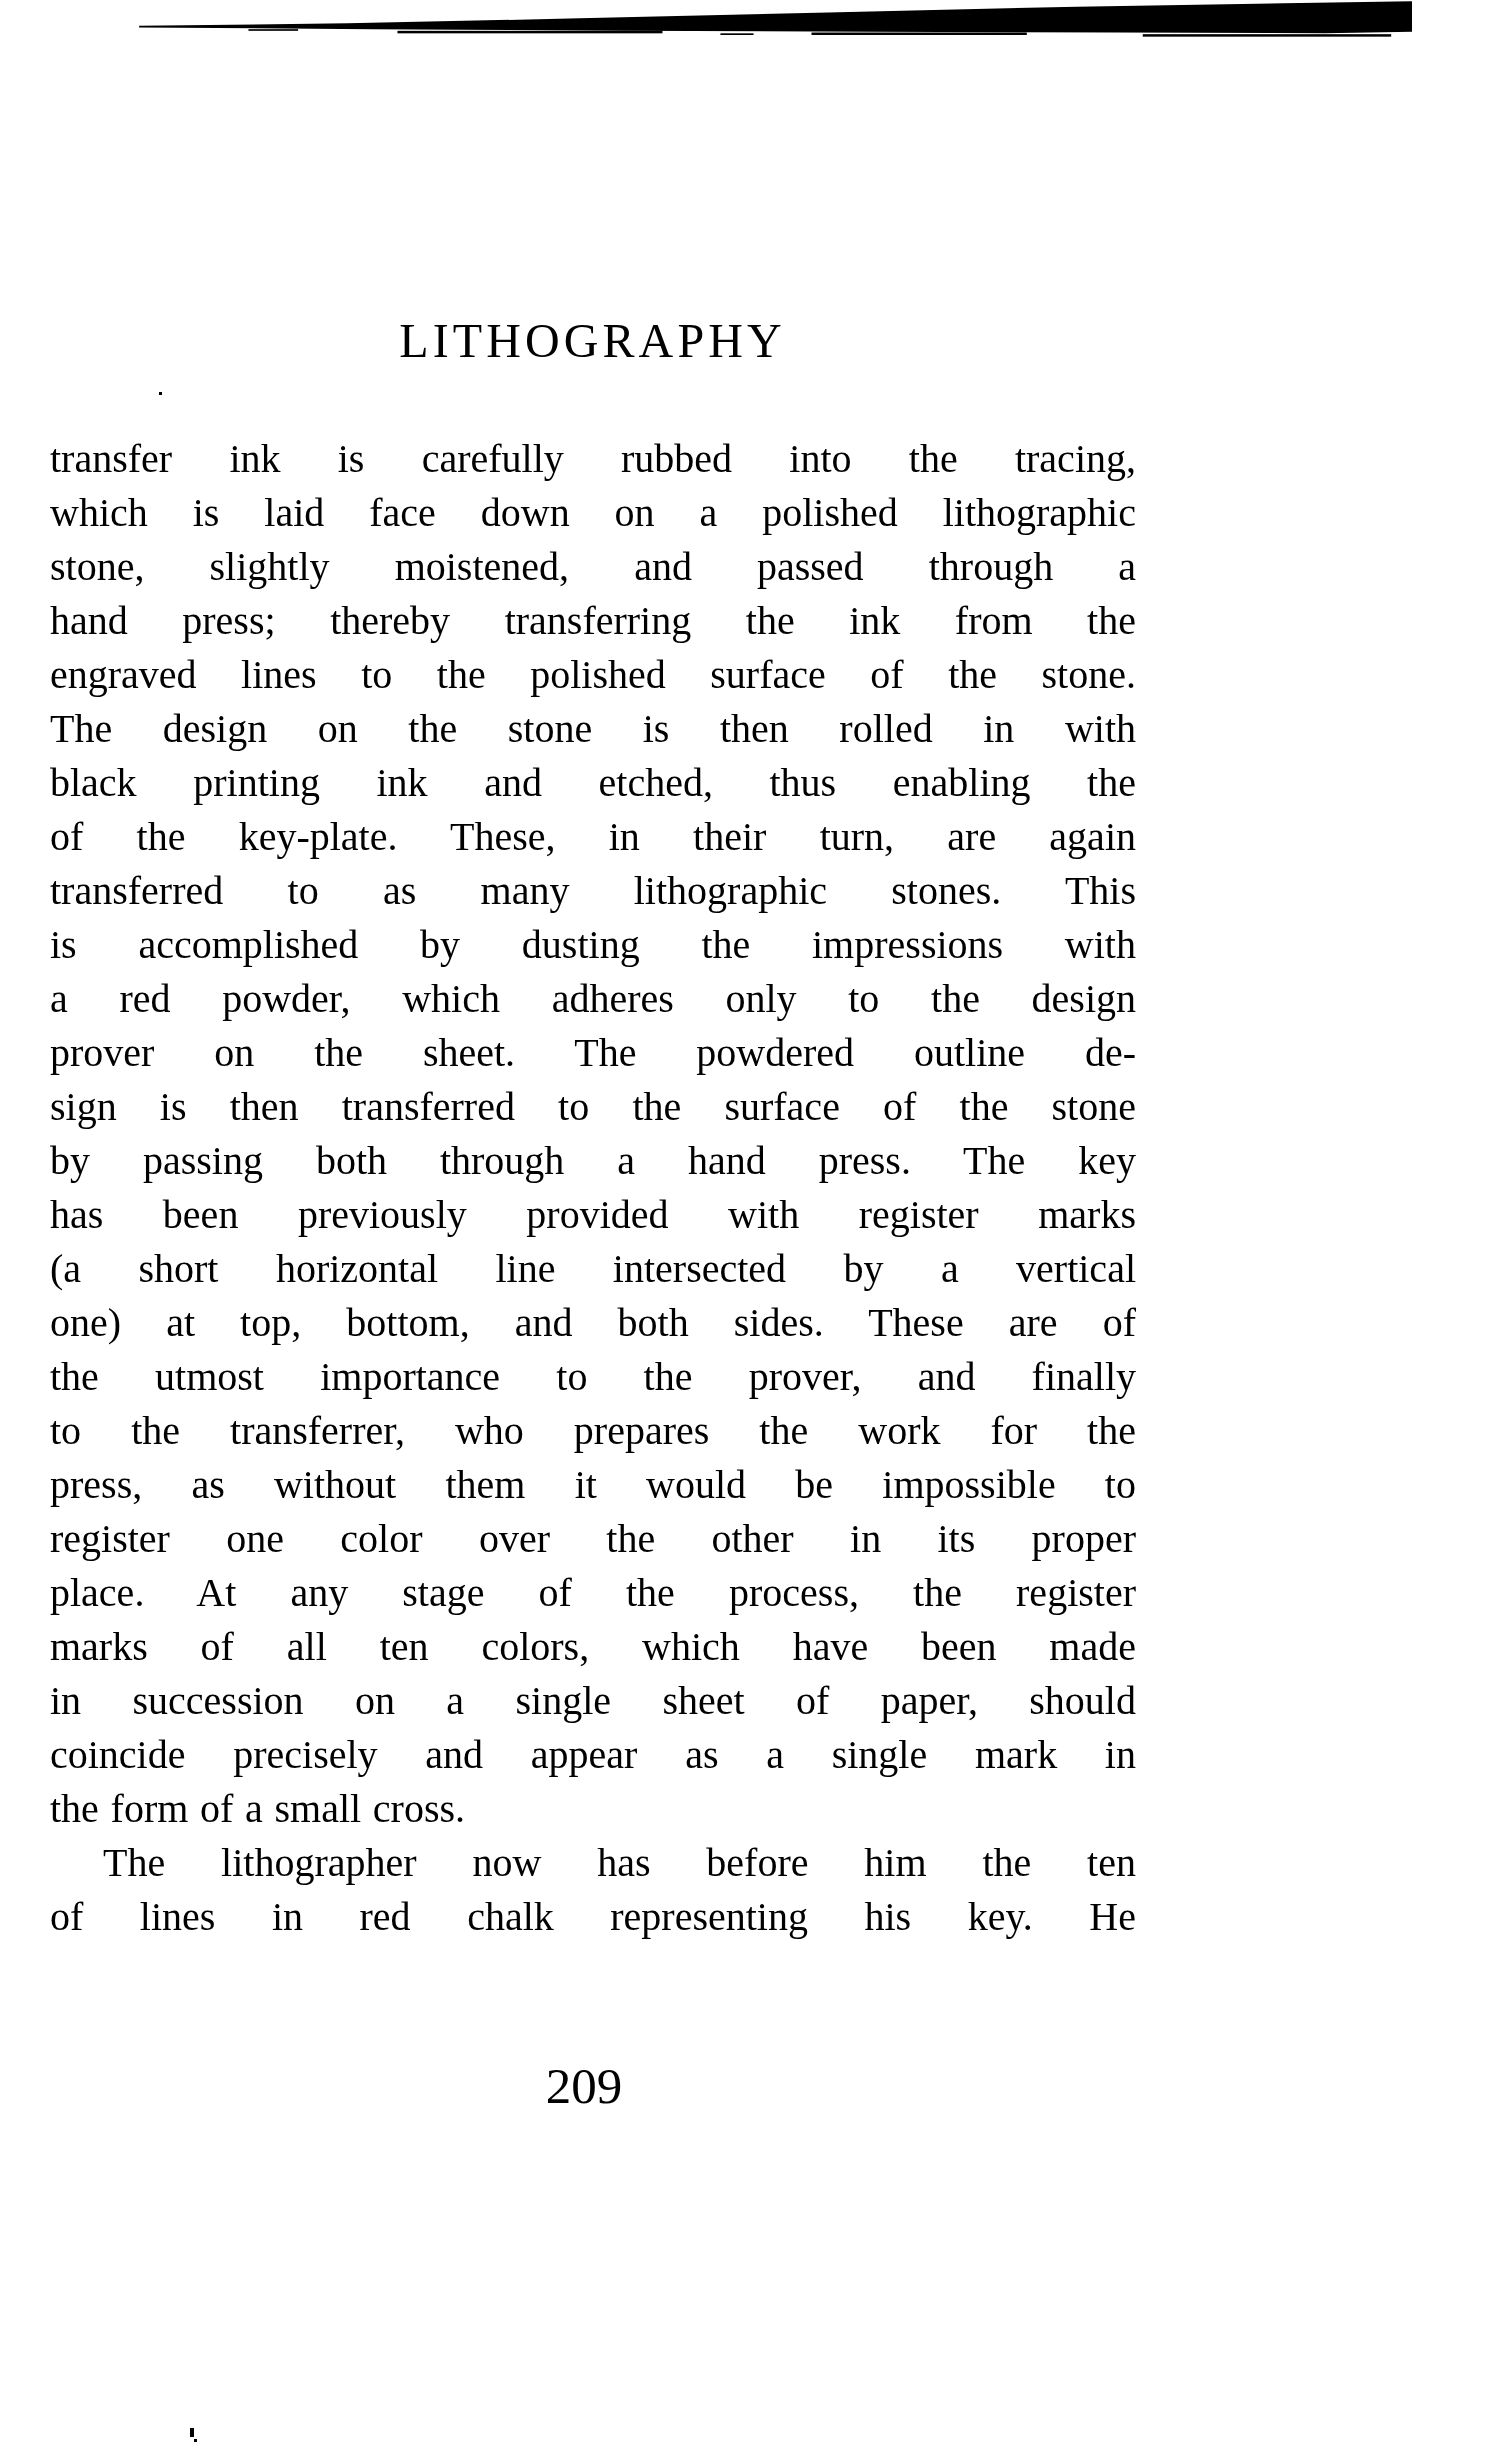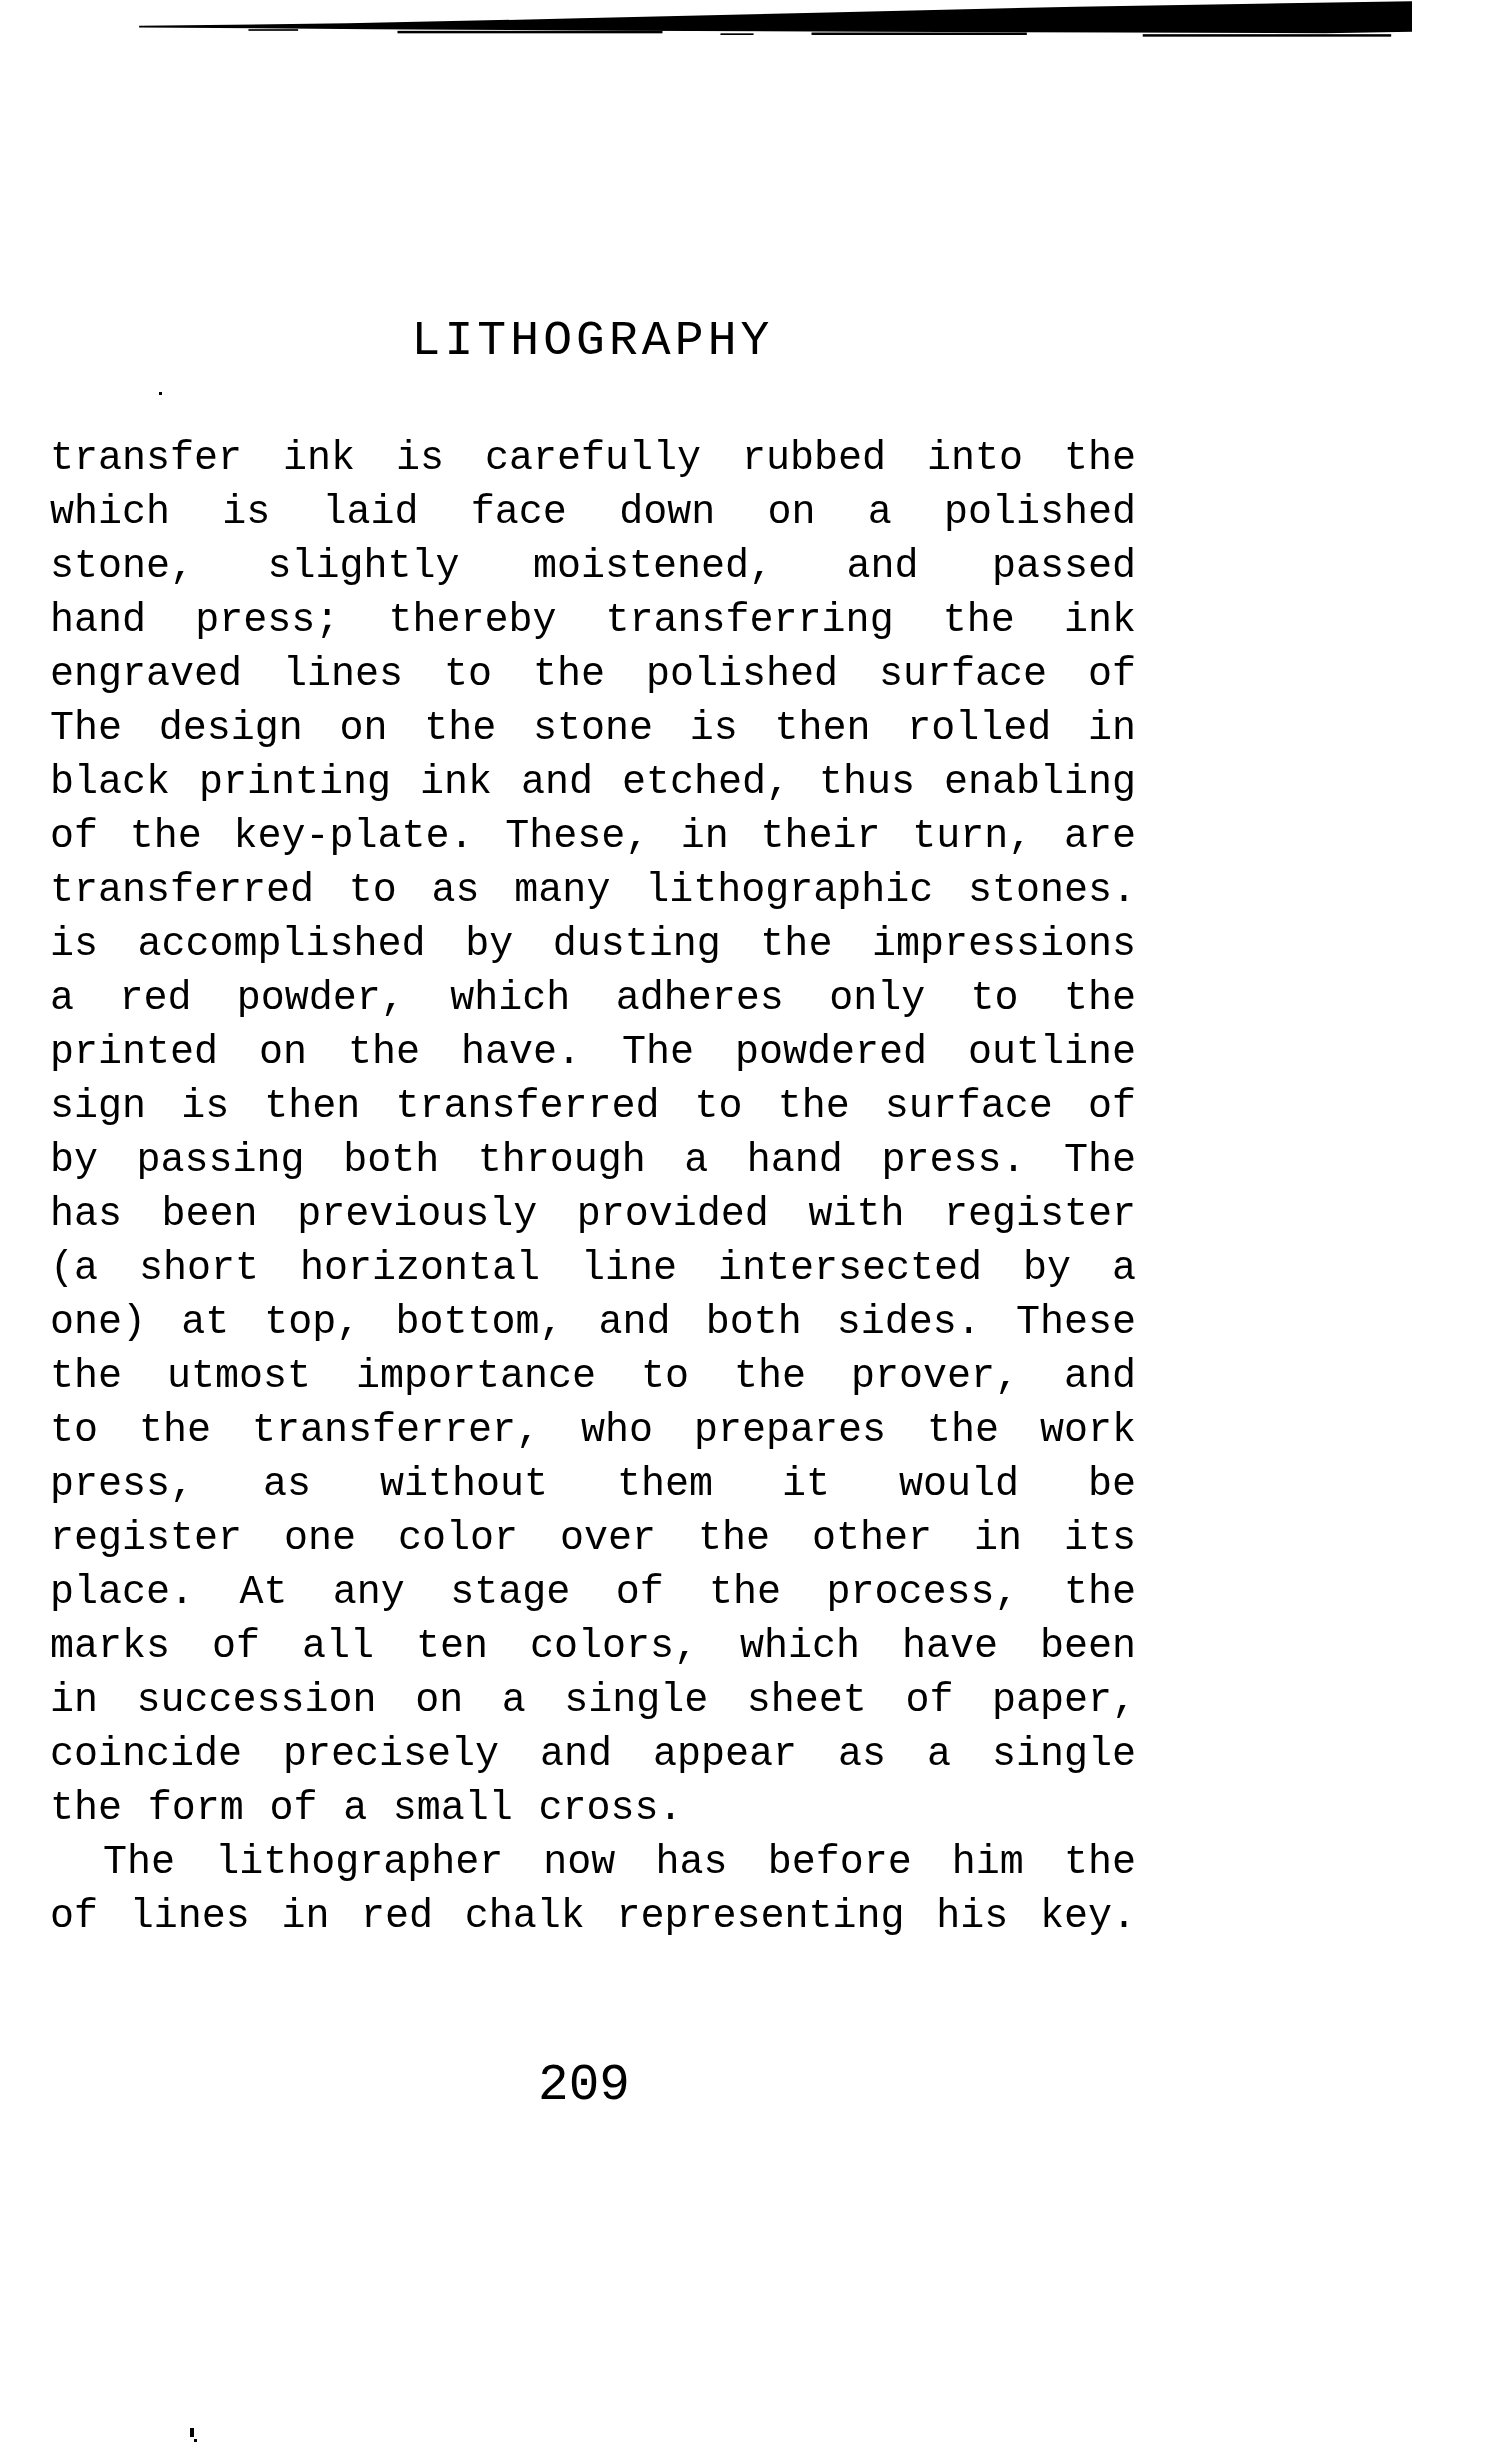--- a/index.html
+++ b/index.html
@@ -4,21 +4,21 @@
 <style>
   html, body { margin: 0; padding: 0; }
   :root { --ink: #000000; --paper: #ffffff; }
 
   .page {
     position: relative;
     width: 1412px;
     height: 2462px;
     background: var(--paper);
     color: var(--ink);
-    font-family: Liberation Mono, monospace;
+    font-family: Liberation Serif, serif;
     overflow: hidden;
   }
 
   .gutter-shadow {
     position: absolute;
     top: 0; left: 0;
     width: 1498px; height: 50px;
     display: block;
   }
 
@@ -97,21 +97,21 @@
       <div class="line">which is laid face down on a polished lithographic</div>
       <div class="line">stone, slightly moistened, and passed through a</div>
       <div class="line">hand press; thereby transferring the ink from the</div>
       <div class="line">engraved lines to the polished surface of the stone.</div>
       <div class="line">The design on the stone is then rolled in with</div>
       <div class="line">black printing ink and etched, thus enabling the</div>
       <div class="line">of the key-plate. These, in their turn, are again</div>
       <div class="line">transferred to as many lithographic stones. This</div>
       <div class="line">is accomplished by dusting the impressions with</div>
       <div class="line">a red powder, which adheres only to the design</div>
-      <div class="line">printed on the have. The powdered outline de-</div>
+      <div class="line">prover on the sheet. The powdered outline de-</div>
       <div class="line">sign is then transferred to the surface of the stone</div>
       <div class="line">by passing both through a hand press. The key</div>
       <div class="line">has been previously provided with register marks</div>
       <div class="line">(a short horizontal line intersected by a vertical</div>
       <div class="line">one) at top, bottom, and both sides. These are of</div>
       <div class="line">the utmost importance to the prover, and finally</div>
       <div class="line">to the transferrer, who prepares the work for the</div>
       <div class="line">press, as without them it would be impossible to</div>
       <div class="line">register one color over the other in its proper</div>
       <div class="line">place. At any stage of the process, the register</div>

